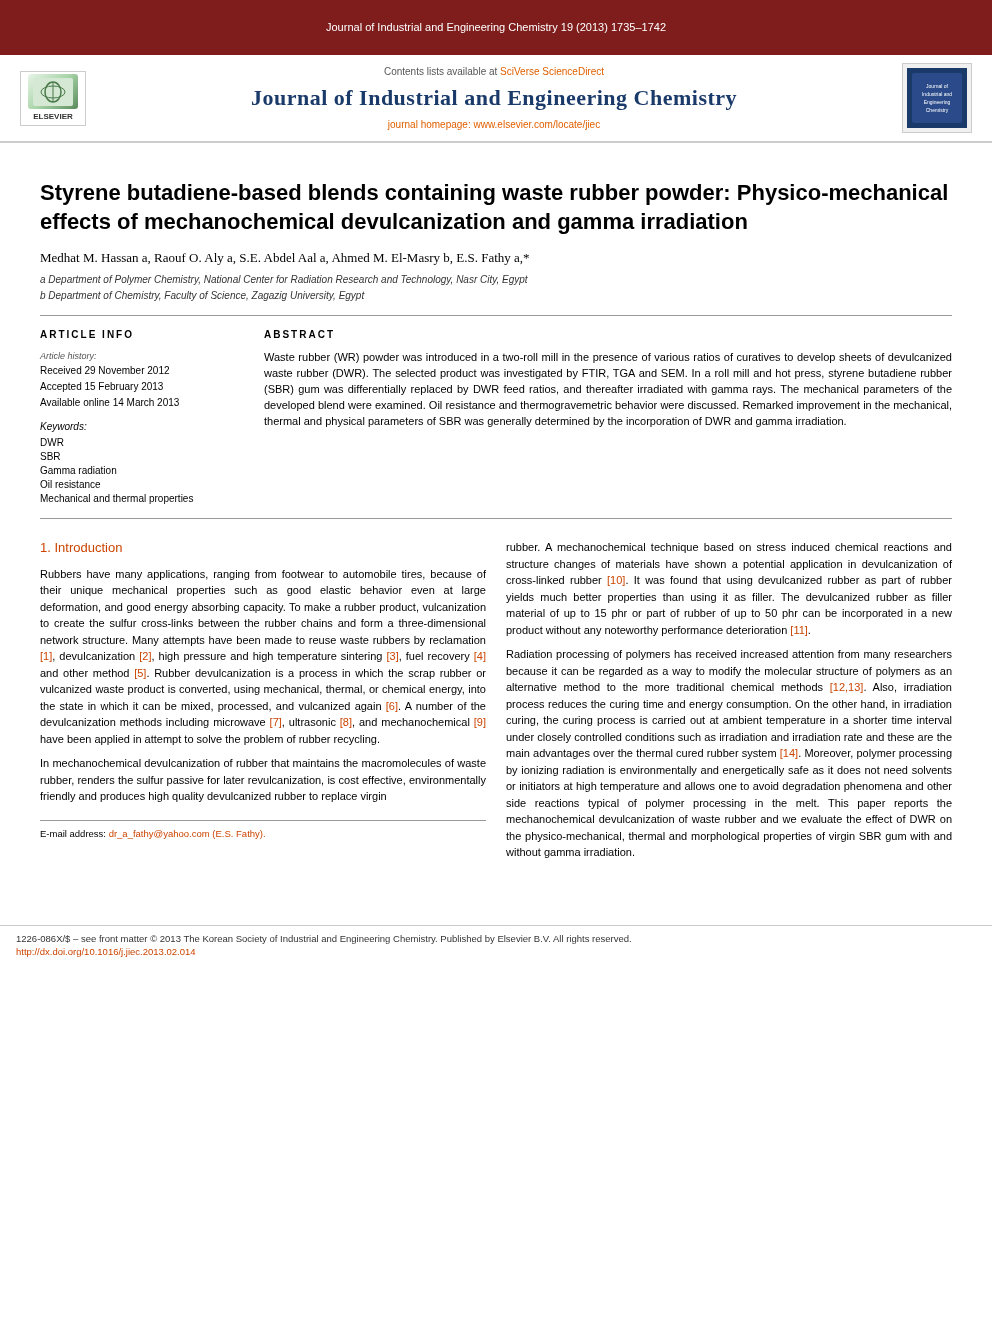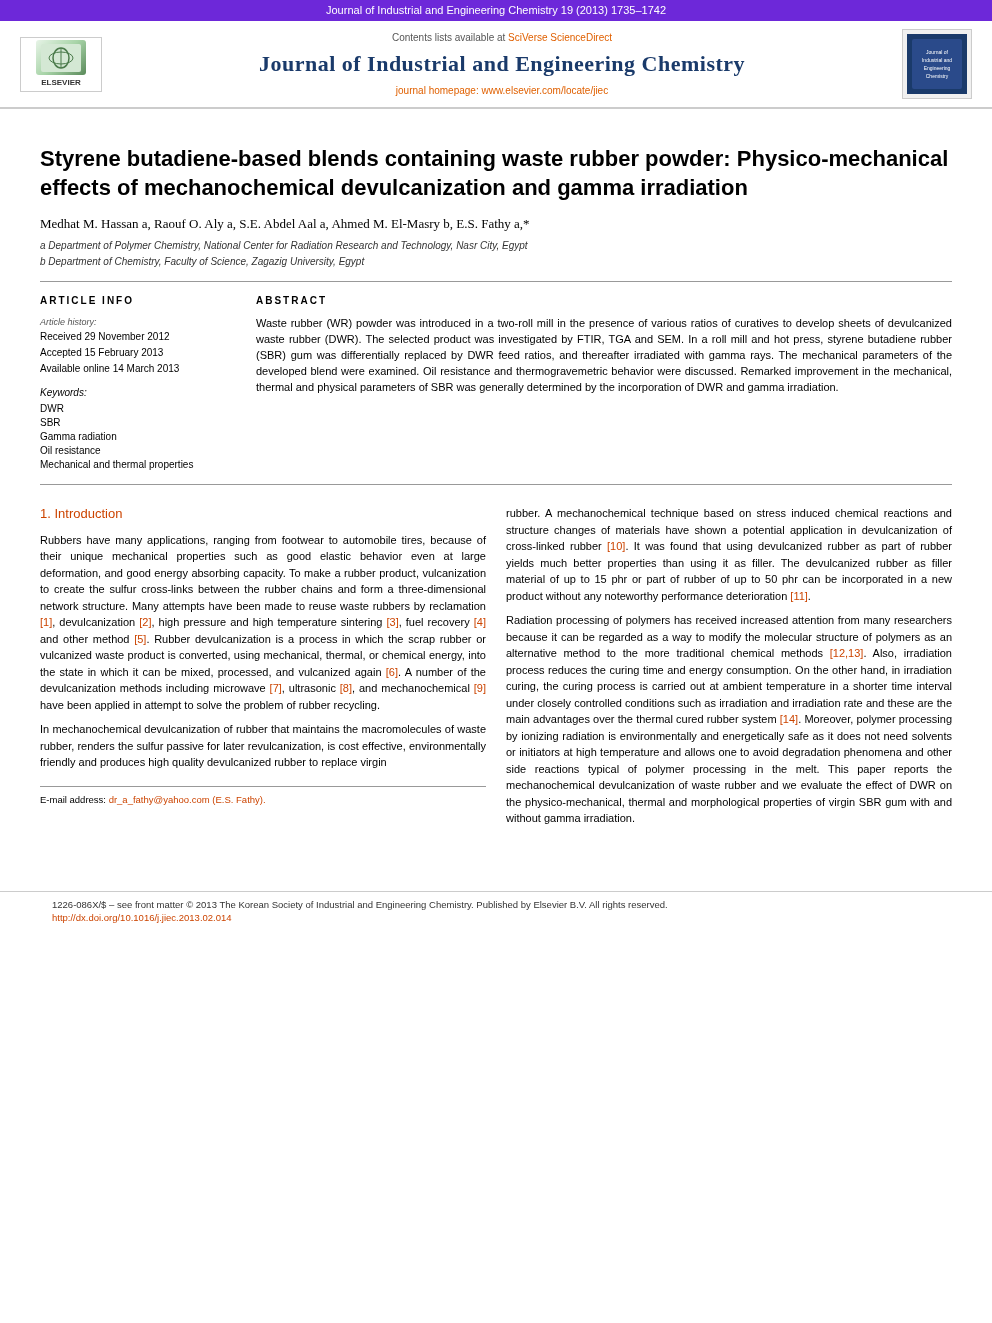--- a/index.html
+++ b/index.html
@@ -6,41 +6,41 @@
     body {
       font-family: "Times New Roman", Times, serif;
       background: #fff;
       color: #000;
       width: 992px;
       min-height: 1323px;
       font-size: 13px;
       line-height: 1.4;
     }
     .top-bar {
-      background: #6d28d9;
+      background: #7f1d1d;
       color: #fff;
       text-align: center;
       font-size: 11px;
-      padding: 3px 0;
+      padding: 20px 0;
       font-family: Arial, sans-serif;
     }
     .header-area {
       border-bottom: 2px solid #ccc;
       padding: 8px 20px 8px 20px;
       display: flex;
       align-items: center;
       justify-content: space-between;
     }
     .header-left {
       display: flex;
       align-items: center;
       gap: 10px;
     }
     .elsevier-logo {
-      width: 82px;
+      width: 66px;
       height: 55px;
       border: 1px solid #ccc;
       display: flex;
       flex-direction: column;
       align-items: center;
       justify-content: center;
       font-size: 9px;
       color: #333;
       font-family: Arial, sans-serif;
     }
@@ -120,21 +120,21 @@
       font-family: Arial, sans-serif;
     }
     .divider {
       border: none;
       border-top: 1px solid #999;
       margin: 12px 0;
     }
     .two-col {
       display: grid;
       grid-template-columns: 200px 1fr;
-      gap: 16px;
+      gap: 24px;
       margin-top: 10px;
     }
     .article-info h4 {
       font-size: 10px;
       font-family: Arial, sans-serif;
       font-weight: bold;
       letter-spacing: 2px;
       text-transform: uppercase;
       margin-bottom: 8px;
     }
@@ -216,21 +216,21 @@
       padding-top: 6px;
     }
     .footnote-text {
       font-size: 9.5px;
       font-family: Arial, sans-serif;
       color: #000;
     }
     .bottom-bar {
       margin-top: 20px;
       border-top: 1px solid #ccc;
-      padding: 6px 52px;
+      padding: 6px 16px;
       font-size: 9.5px;
       font-family: Arial, sans-serif;
       color: #333;
     }
     .bottom-bar a {
       color: #cc4400;
       text-decoration: none;
     }
     .col-left-body {}
     .col-right-body {}

